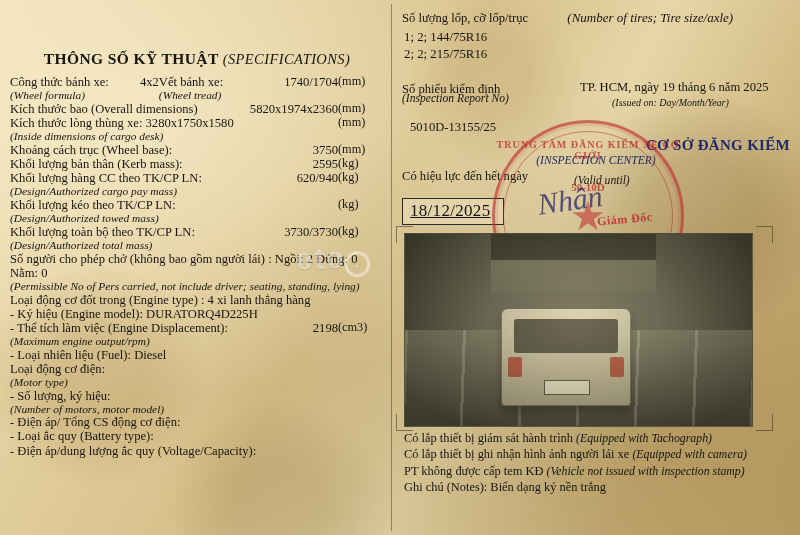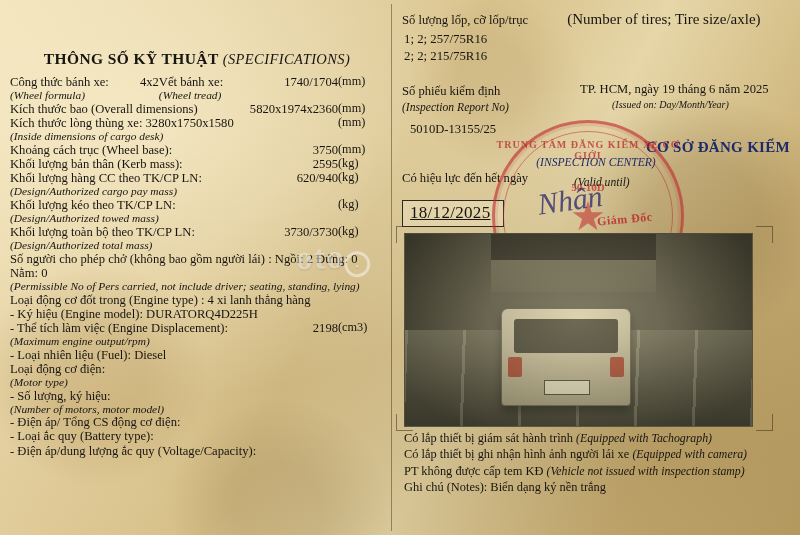--- a/index.html
+++ b/index.html
@@ -39,21 +39,21 @@
   table.spec{width:100%;border-collapse:collapse;}
   table.spec td{vertical-align:top;padding:0 0 0 0;line-height:1.12;}
   .lbl{font-size:12.6px;}
   .val{font-size:12.6px;text-align:right;white-space:nowrap;padding-right:4px;}
   .unit{font-size:12.3px;width:46px;text-align:left;}
   .row-sub td{padding-bottom:2px;}
   .sub{font-style:italic;font-size:11.4px;padding-left:2px;}
 
   
   .rline{font-size:12.6px;line-height:1.2;margin:0 0 2px 0;}
-  .rline .it{font-size:15px;}
+  .rline .it{font-style:italic;font-size:13px;}
   .rsmall{font-style:italic;font-size:11.6px;}
   .rtop{margin-bottom:3px;}
   .tires{font-size:12.8px;line-height:1.35;margin-left:2px;}
   .datebox{
     display:inline-block;border:1.4px solid #2b2a26;padding:2px 13px 3px 7px;
     font-size:17px;letter-spacing:.3px;background:rgba(255,250,228,.25);text-decoration:underline;
   }
   .rightcity{font-size:12.6px;}
   .issued{font-style:italic;font-size:10px;}
   .center-name{
@@ -274,28 +274,28 @@
       <span>VA-1176880</span>
     </div>
     <div class="botcode">A2B86099</div>
   </div>
 
   <div class="col" id="right">
     <div class="rline rtop">
       <span>Số lượng lốp, cỡ lốp/trục</span>
       <span class="it" style="margin-left:36px">(Number of tires; Tire size/axle)</span>
     </div>
-    <div class="tires">1; 2; 257/75R16</div>
+    <div class="tires">1; 2; 144/75R16</div>
     <div class="tires">2; 2; 215/75R16</div>
 
     <div style="height:16px"></div>
 
     <div style="position:relative;height:40px;">
       <div class="rline" style="position:absolute;left:0;top:2px;">Số phiếu kiểm định</div>
-      <div class="rsmall" style="position:absolute;left:0;top:19px;">(Inspection Report No)</div>
+      <div class="rsmall" style="position:absolute;left:0;top:12px;">(Inspection Report No)</div>
       <div class="rightcity" style="position:absolute;left:178px;top:0;">TP. HCM, ngày 19 tháng 6 năm  2025</div>
       <div class="issued" style="position:absolute;left:210px;top:17px;">(Issued on: Day/Month/Year)</div>
     </div>
 
     <div class="rline" style="margin-left:8px;">5010D-13155/25</div>
 
     <div class="center-name" style="margin-top:2px;">CƠ SỞ ĐĂNG KIỂM</div>
     <div class="center-en">(INSPECTION CENTER)</div>
 
     <div class="rline" style="margin-top:2px;">Có hiệu lực đến hết ngày</div>

